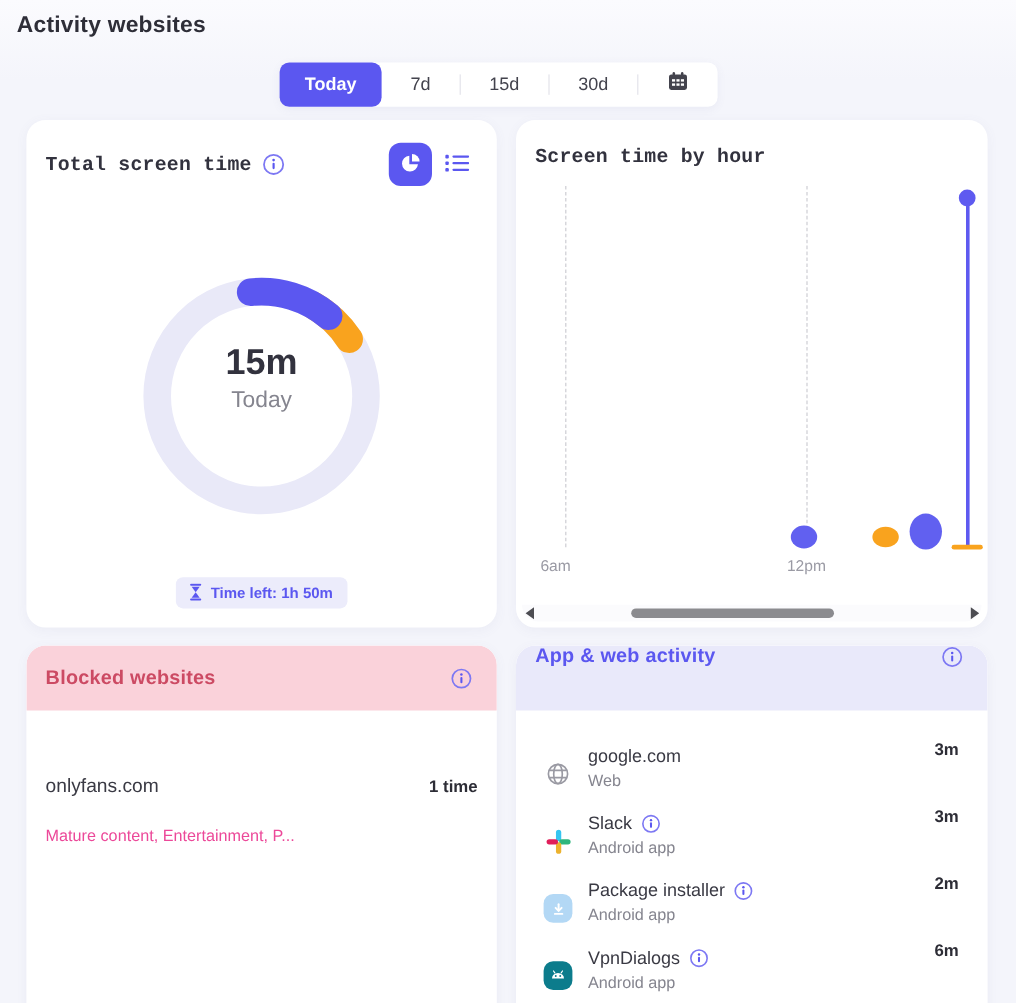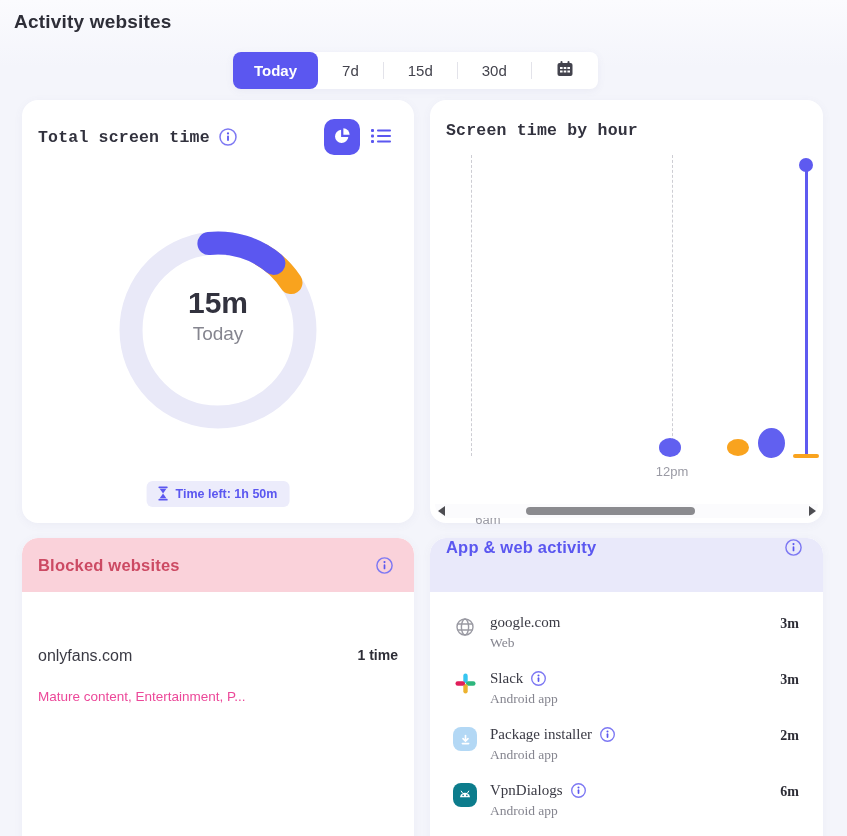--- a/index.html
+++ b/index.html
@@ -98,21 +98,21 @@
     display:flex; align-items:flex-start; padding:0 20px 0 16px;
   }
   .head-lav .card-title { color:#5b57f0; }
   .blocked-body { padding:28px 16px 0 16px; }
   .blocked-row-top { display:flex; align-items:flex-start;margin-top:27px; }
   .blocked-domain { font-size:16px; color:#3a3a44; }
   .blocked-count { margin-left:auto; font-size:14px; font-weight:bold; color:#2d2d36; }
   .blocked-cats { margin-top:24px; font-size:13.5px; color:#ec4899; }
   
   .apps-body { padding:22px 24px 0 22px; }
-  .app-row { display:flex; align-items:flex-start; height:44px; margin-bottom:12px;font-family:Liberation Serif, serif; }
+  .app-row { display:flex; align-items:flex-end; height:44px; margin-bottom:12px; }
   .app-ic { width:26px; height:26px; flex:0 0 26px; display:flex; align-items:center; justify-content:center; }
   .sq { width:24px; height:24px; border-radius:8px; display:flex; align-items:center; justify-content:center; }
   .sq-blue { background:#b3d8f5; }
   .sq-teal { background:#0c7c8c; }
   .app-txt { margin-left:12px; }
   .app-name-line { display:flex; align-items:center; gap:7px; }
   .app-name { font-size:15px; color:#3a3a44; }
   .app-sub { font-size:13.5px; color:#85858f; margin-top:4px; }
   .app-dur { margin-left:auto; font-size:14px; font-weight:bold; color:#2d2d36; align-self:flex-start; padding-top:2px; }
 </style>
@@ -213,21 +213,21 @@
 </div>
 
 <div class="card" id="card-hour">
   <div class="card-head" style="padding-top:21px;">
     <span class="card-title">Screen time by hour</span>
   </div>
 
   <div>
     <div class="gridline" style="left:41px;"></div>
     <div class="gridline" style="left:242px;"></div>
-    <div class="tick" style="left:33px;margin-top:48px;">6am</div>
+    <div class="tick" style="left:8px;">6am</div>
     <div class="tick" style="left:217px;">12pm</div>
 
     <div class="bubble" style="left:229px; top:338px; width:22px; height:19px; background:#6160f0;"></div>
     <div class="bubble" style="left:297px; top:339px; width:22px; height:17px; background:#f9a31e;"></div>
     <div class="bubble" style="left:328px; top:328px; width:27px; height:30px; background:#6160f0;"></div>
 
     <div class="lolli-line" style="left:374.5px; top:65px; width:3.5px; height:291px;"></div>
     <div class="lolli-dot" style="left:369px; top:58px;"></div>
     <div class="lolli-base" style="left:363px; top:354px; width:26px; height:3.5px;"></div>
   </div>

